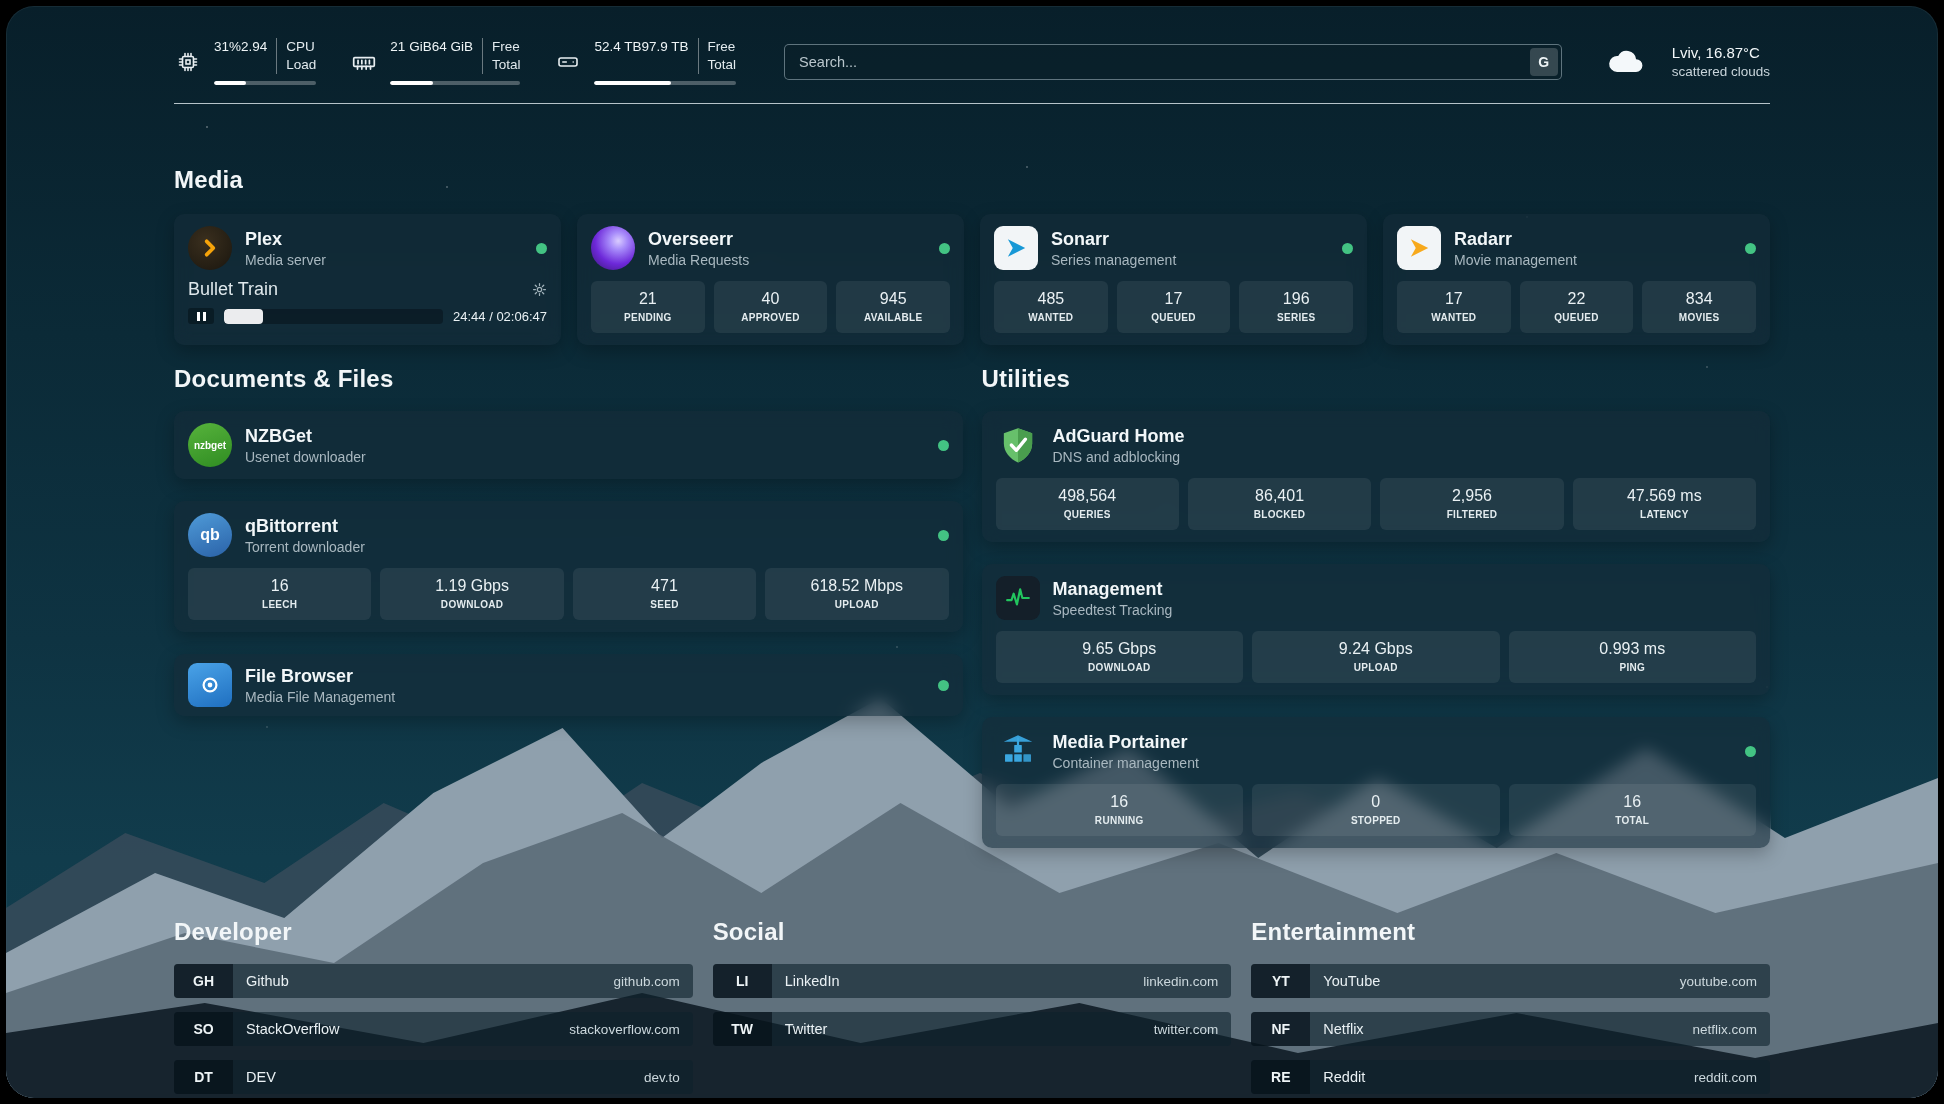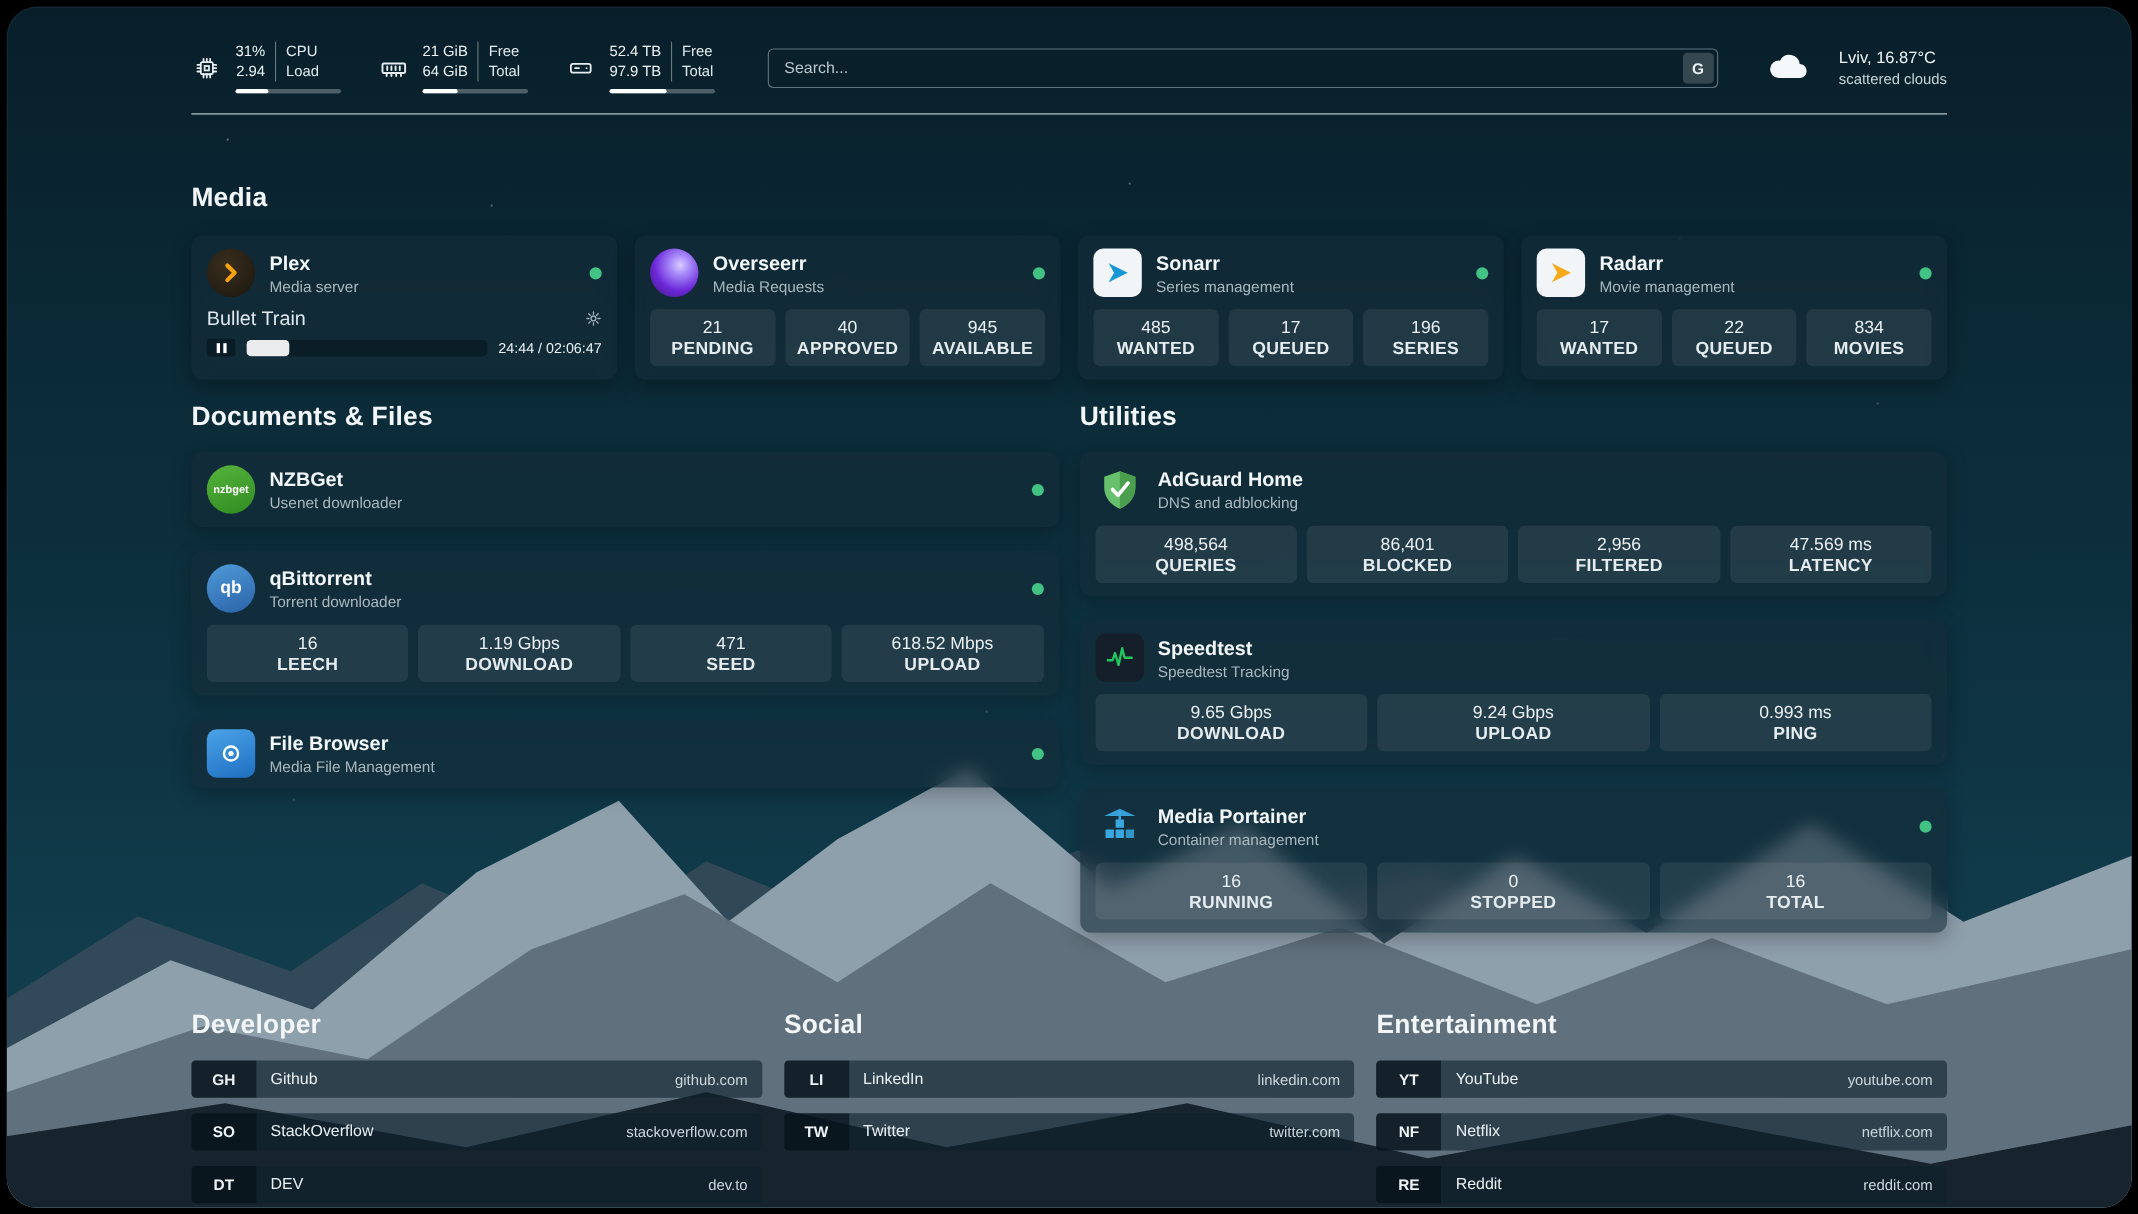--- a/index.html
+++ b/index.html
@@ -31,21 +31,21 @@
   }
   .content { position:relative; height:100%; padding:0 168px; z-index:2; }
 
   
   .topbar { padding-top:32px; display:flex; align-items:center; }
   .metrics { display:flex; gap:34px; align-items:center; }
   .metric { display:flex; gap:12px; align-items:center; }
   .m-icon { display:flex; align-items:center; justify-content:center; width:28px; }
   .m-body { display:flex; flex-direction:column; min-width:96px; }
   .m-grid { display:flex; gap:0; font-size:13.5px; line-height:18px; }
-  .m-vals { display:flex; flex-direction:column; text-align:right; padding-right:9px; color:#eef4f6; }
+  .m-vals { display:flex; flex-direction:row; text-align:right; padding-right:9px; color:#eef4f6; }
   .m-labels { display:flex; flex-direction:column; border-left:1px solid rgba(255,255,255,0.4); padding-left:9px; color:#e2eaee; }
   .m-track { margin-top:7px; height:4px; border-radius:2px; background:rgba(255,255,255,0.28); overflow:hidden; }
   .m-fill { height:100%; background:#fff; border-radius:2px; }
 
   .searchwrap { flex:1; margin:0 44px 0 48px; position:relative; }
   .search-input {
     width:100%; height:36px; border-radius:5px;
     background:rgba(10,30,40,0.45);
     border:1px solid rgba(165,185,195,0.55);
     color:#e9f0f3; font-size:14.5px; padding:0 52px 0 14px;
@@ -95,21 +95,21 @@
   .qb-bg { background:linear-gradient(160deg,#4f9bd8,#2a62a8); font-size:16px; font-weight:bold; color:#fff; }
   .fb-bg { background:linear-gradient(160deg,#4aa3e8,#1f6fc0); }
   .speed-bg { background:#141f29; border-radius:9px; }
 
   .stats { display:flex; gap:9px; margin-top:11px; }
   .stat {
     flex:1; background:rgba(255,255,255,0.07); border-radius:6px;
     padding:8px 4px 7px; text-align:center;
   }
   .stat-value { font-size:16px; color:#eaf1f4; line-height:20px; }
-  .stat-label { font-size:16px; font-weight:700; color:#e4ecef; line-height:16px; letter-spacing:0.3px; margin-top:1px; }
+  .stat-label { font-size:10px; font-weight:700; color:#e4ecef; line-height:16px; letter-spacing:0.3px; margin-top:1px; }
 
   
   .plex-row2 { display:flex; align-items:center; margin-top:9px; }
   .now-playing { font-size:18px; color:#dfe8ec; }
   .gear { margin-left:auto; display:flex; cursor:pointer; }
   .player { display:flex; align-items:center; gap:10px; margin-top:8px; }
   .pause-btn {
     width:26px; height:16px; display:flex; gap:3px; align-items:center; justify-content:center;
     background:rgba(5,16,23,0.55); border-radius:3px; cursor:pointer; flex-shrink:0;
   }
@@ -474,21 +474,21 @@
         </div>
 
         <div class="card">
           <div class="card-head">
             <span class="app-icon speed-bg">
               <svg width="26" height="26" viewBox="0 0 24 24" fill="none" stroke="#22c55e" stroke-width="2" stroke-linecap="round" stroke-linejoin="round">
                   <path d="M2 14h4l2-6 3 10 3-14 2 8h6"></path>
                 </svg>
             </span>
             <div class="title-block">
-              <span class="app-name">Speedtest</span>
+              <span class="app-name">Management</span>
               <span class="app-sub">Speedtest Tracking</span>
             </div>
           </div>
           <div class="stats">
             <div class="stat">
               <div class="stat-value">9.65 Gbps</div>
               <div class="stat-label">DOWNLOAD</div>
             </div>
             <div class="stat">
               <div class="stat-value">9.24 Gbps</div>

